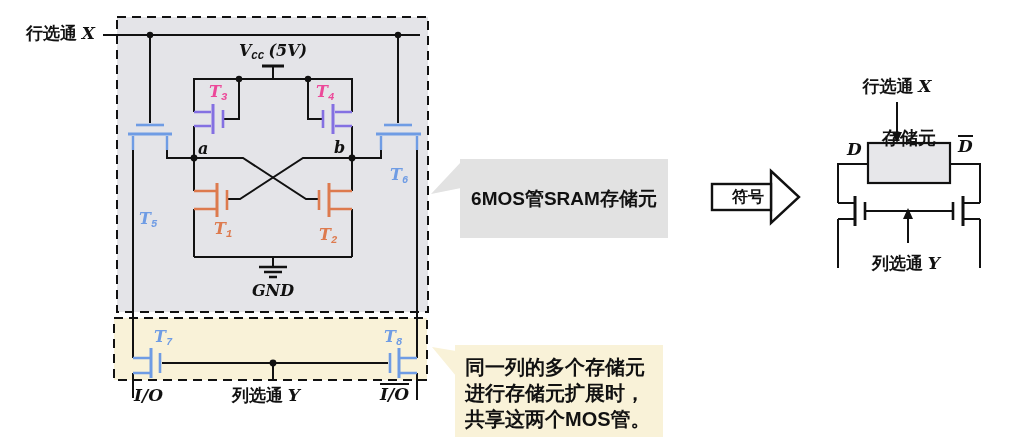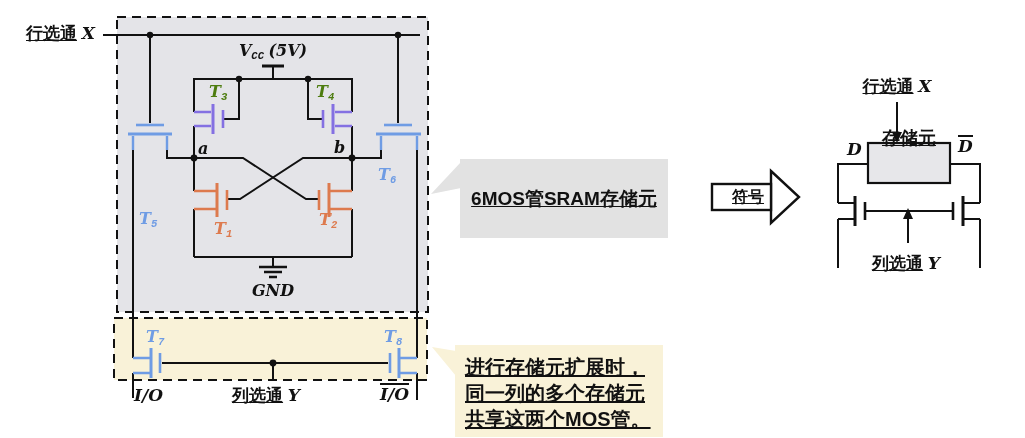--- a/index.html
+++ b/index.html
@@ -1,25 +1,25 @@
 <!DOCTYPE html>
 <html><head>
 <meta charset="utf-8">
 <style>
   html,body{margin:0;padding:0;background:#ffffff;}
   #stage{position:relative;width:1025px;height:438px;background:#ffffff;overflow:hidden;
          font-family:"Liberation Sans",sans-serif;color:#111;}
   #stage svg{position:absolute;left:0;top:0;}
   .lbl{position:absolute;white-space:nowrap;line-height:1;}
-  .cn{font-family:"Liberation Sans",sans-serif;font-weight:700;text-decoration:underline;}
+  .cn{font-family:"Liberation Sans",sans-serif;font-weight:700;}
   .ti{font-family:"DejaVu Serif",serif;font-style:italic;font-weight:700;}
   .lbl sub{font-family:Liberation Mono, monospace;font-style:italic;font-weight:700;
            font-size:0.66em;vertical-align:-0.28em;}
   .cx{transform:translateX(-50%);}
-  .purple{color:#4d7c0f;}
+  .purple{color:#ec4899;}
   .blue{color:#6f9ce4;}
   .orange{color:#dd7a4e;}
   .f16{font-size:16px;} .f17{font-size:17px;}
   .ov{display:inline-block;border-top:2.2px solid #111;padding-top:1px;line-height:1;}
   .callout{position:absolute;display:flex;align-items:center;justify-content:center;}
   .callout-sram{left:460px;top:159px;width:208px;height:79px;font-size:19px;font-weight:700;}
   .fuhao-box{left:712px;top:184px;width:72px;height:26px;font-size:16px;font-weight:700;}
   .callout-expand{position:absolute;left:455px;top:345px;width:208px;height:92px;
                   font-size:20px;font-weight:700;line-height:26px;padding:9px 0 0 10px;
                   box-sizing:border-box;}
@@ -157,30 +157,30 @@
 
 <div class="lbl f16 purple" style="left:209px;top:84px;">
   <span class="ti">T</span><sub>3</sub>
 </div>
 <div class="lbl f16 purple" style="left:316px;top:84px;">
   <span class="ti">T</span><sub>4</sub>
 </div>
 <div class="lbl f16 blue" style="left:139px;top:167px;margin-top:44px;">
   <span class="ti">T</span><sub>5</sub>
 </div>
-<div class="lbl f16 blue" style="left:378px;top:167px;">
+<div class="lbl f16 blue" style="left:390px;top:167px;">
   <span class="ti">T</span><sub>6</sub>
 </div>
 <div class="lbl f16 orange" style="left:214px;top:221px;">
   <span class="ti">T</span><sub>1</sub>
 </div>
-<div class="lbl f16 orange" style="left:319px;top:212px;">
+<div class="lbl f16 orange" style="left:319px;top:227px;">
   <span class="ti">T</span><sub>2</sub>
 </div>
-<div class="lbl f16 blue" style="left:146px;top:329px;">
+<div class="lbl f16 blue" style="left:154px;top:329px;">
   <span class="ti">T</span><sub>7</sub>
 </div>
 <div class="lbl f16 blue" style="left:384px;top:329px;">
   <span class="ti">T</span><sub>8</sub>
 </div>
 
 <div class="lbl f16 ti" style="left:198px;top:141px;">a</div>
 <div class="lbl f16 ti" style="left:334px;top:140px;">b</div>
 <div class="lbl f16 ti cx" style="left:273px;top:283px;">GND</div>
 
@@ -191,22 +191,22 @@
 </div>
 <div class="lbl f17" style="left:380px;top:383px;">
   <span class="ov"><span class="ti">I/O</span></span>
 </div>
 
 <div class="callout callout-sram cn">6MOS管SRAM存储元</div>
 
 <div class="callout fuhao-box cn">符号</div>
 
 <div class="callout-expand cn">
+  <div>同一列的多个存储元</div>
   <div>进行存储元扩展时，</div>
-  <div>同一列的多个存储元</div>
   <div>共享这两个MOS管。</div>
 </div>
 
 <div class="lbl f17 cx" style="left:897px;top:78px;">
   <span class="cn">行选通</span>
   <span class="ti">X</span>
 </div>
 <div class="lbl f17 ti" style="left:847px;top:141px;">D</div>
 <div class="lbl f17" style="left:958px;top:135px;">
   <span class="ov"><span class="ti">D</span></span>

